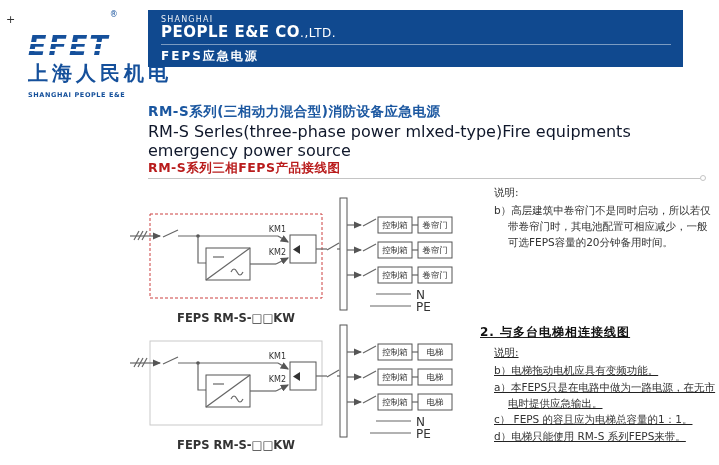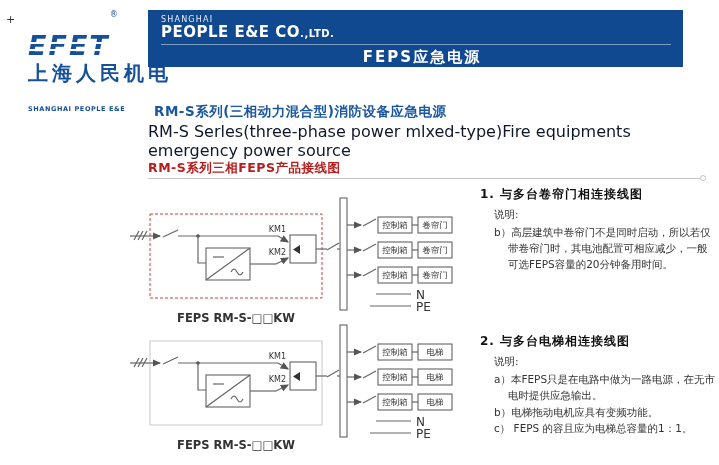--- a/index.html
+++ b/index.html
@@ -9,32 +9,32 @@
 
   .crop-mark { position:absolute; left:6px; top:13px; font-size:11px; color:#333; }
 
   
   .logo { position:absolute; left:28px; top:10px; width:118px; color:#15509b; }
   .logo-brand { font-size:27px; font-weight:bold; font-style:italic; letter-spacing:2px; line-height:1;
                 background:linear-gradient(to bottom,#15509b 0 38%,#ffffff 38% 46%,#15509b 46% 62%,#ffffff 62% 70%,#15509b 70% 100%);
                 -webkit-background-clip:text; background-clip:text; color:transparent; display:inline-block;margin-top:22px; }
   .logo-reg { font-size:8px; vertical-align:top; color:#15509b; font-style:normal; }
   .logo-cn { font-size:20px; font-weight:bold; letter-spacing:4px; margin-top:1px; white-space:nowrap; }
-  .logo-sub { font-size:6.5px; font-weight:bold; letter-spacing:0.6px; margin-top:18px; white-space:nowrap; }
+  .logo-sub { font-size:6.5px; font-weight:bold; letter-spacing:0.6px; margin-top:4px; white-space:nowrap; }
 
   
   .banner { position:absolute; left:148px; top:10px; width:535px; height:57px; background:#10498f; color:#fff; padding:5px 0 0 13px; }
   .banner-l1 { font-size:8px; letter-spacing:1.2px; font-weight:normal; opacity:.92; }
   .banner-l2 { font-size:15px; font-weight:bold; letter-spacing:0.5px; line-height:1.15; white-space:nowrap; }
-  .banner-l2 .suffix { font-size:10px; font-weight:bold; }
+  .banner-l2 .suffix { font-size:12px; font-weight:normal; }
   .banner-sep { width:510px; height:1px; background:rgba(255,255,255,.45); margin:3px 0 3px 0; }
-  .banner-l3 { font-size:15px; font-weight:bold; letter-spacing:2px;text-align:center; }
-
-  
-  .title-cn { position:absolute; left:154px; top:103px; font-size:13.5px; font-weight:bold; color:#1b57a0; letter-spacing:0.5px; }
+  .banner-l3 { font-size:12px; font-weight:bold; letter-spacing:2px; }
+
+  
+  .title-cn { position:absolute; left:148px; top:103px; font-size:13.5px; font-weight:bold; color:#1b57a0; letter-spacing:0.5px; }
   .title-en { position:absolute; left:148px; top:122px; font-size:16px; color:#0f172a; }
 
   .section-header { position:absolute; left:148px; top:160px; font-size:12.5px; font-weight:bold; color:#b91c1c; letter-spacing:0.5px; }
   .section-rule { position:absolute; left:148px; top:178px; width:552px; height:1px; background:#c4c4c4; }
   .section-rule-dot { position:absolute; left:700px; top:175px; width:6px; height:6px; border:1px solid #c4c4c4; border-radius:50%; background:#fff; }
 
   
   .diagram { position:absolute; left:130px; width:332px; }
   .diagram svg { display:block; }
   .dline { stroke:#666; stroke-width:1.2; fill:none; }
@@ -234,26 +234,26 @@
         <line class="dline" x1="246" y1="101" x2="281" y2="101"></line>
         <text class="dtext" x="286" y="106" font-size="12">N</text>
         <line class="dline" x1="240" y1="113" x2="281" y2="113"></line>
         <text class="dtext" x="286" y="118" font-size="12">PE</text>
       </g>
       <text class="dtext" x="106" y="129" font-size="11.5" font-weight="bold" text-anchor="middle" fill="#444">FEPS  RM-S-□□KW</text>
     </svg>
   </div>
 
   <div class="notes" style="top:186px;">
-    <div class="notes-heading">1. 与多台卷帘门相连接线图</div>
     <div class="notes-sub">说明:</div>
     <div class="notes-item">b）高层建筑中卷帘门不是同时启动，所以若仅带卷帘门时，其电池配置可相应减少，一般可选FEPS容量的20分钟备用时间。</div>
   </div>
 
-  <div class="notes" style="top:333px;">
+  <div class="notes" style="top:324px;text-decoration:underline;">
     <div class="notes-heading">2. 与多台电梯相连接线图</div>
     <div class="notes-sub">说明:</div>
+    <div class="notes-item">b）电梯拖动电机应具有变频功能。</div>
     <div class="notes-item">a）本FEPS只是在电路中做为一路电源，在无市电时提供应急输出。</div>
-    <div class="notes-item">b）电梯拖动电机应具有变频功能。</div>
     <div class="notes-item">c） FEPS 的容且应为电梯总容量的1：1。</div>
+    <div class="notes-item">d）电梯只能使用 RM-S 系列FEPS来带。</div>
   </div>
 
 </div>
 
 </body></html>

